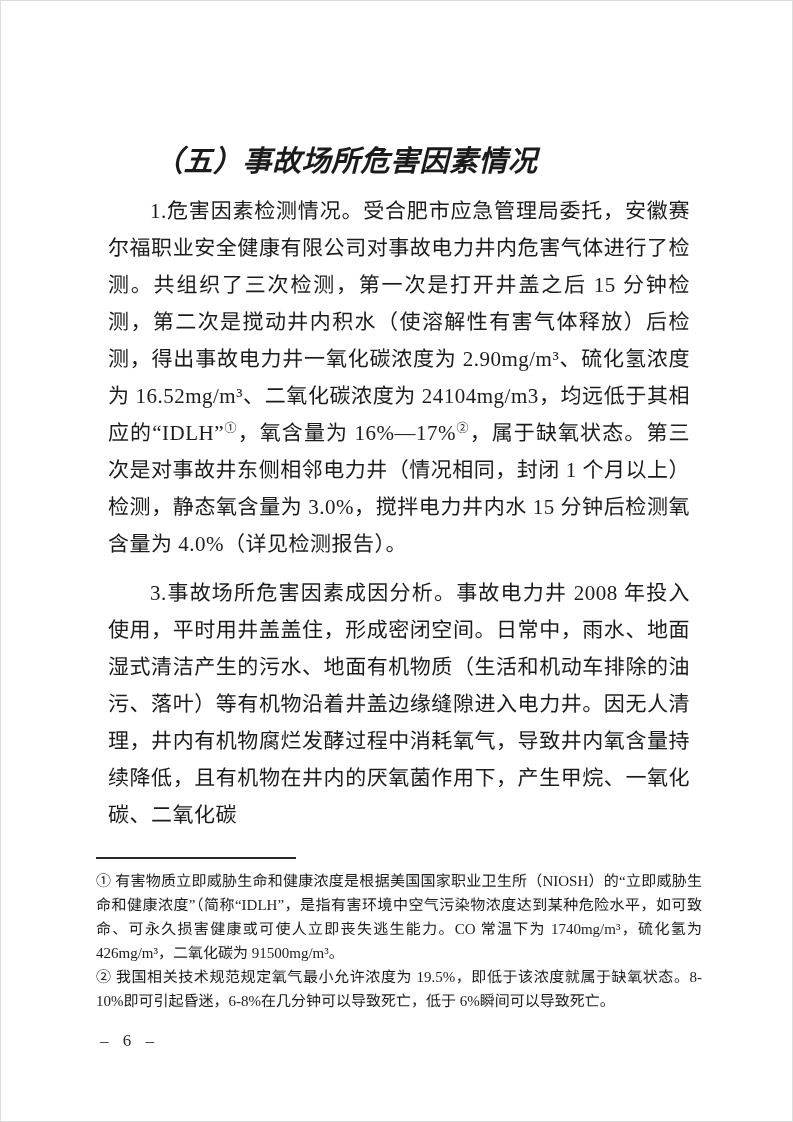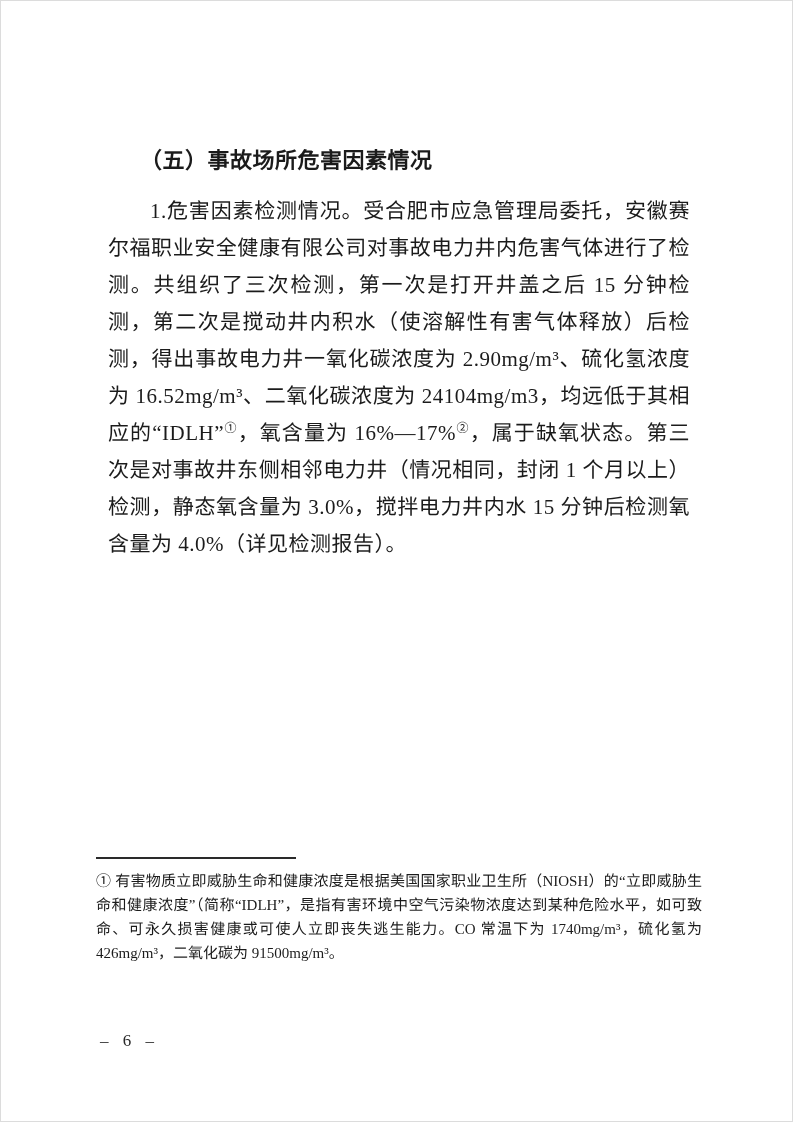--- a/index.html
+++ b/index.html
@@ -18,26 +18,27 @@
     overflow: hidden;
     color: #1b1b1b;
   }
   .content {
     position: absolute;
     top: 140px;
     left: 95px;
     width: 606px;
   }
   .section-heading {
-    font-size: 22px;
+    font-size: 29px;
     line-height: 40px;
     font-weight: 700;
     margin: 0;
     text-indent: 2em;
     letter-spacing: 0.5px;
+    font-style: italic;
   }
   .body-para {
     font-size: 21px;
     line-height: 37px;
     margin: 12px;
     text-indent: 2em;
     text-align: justify;
     text-justify: inter-character;
     letter-spacing: 0.5px;
   }
@@ -78,21 +79,23 @@
 <body>
 
 <div class="page">
   <div class="content">
 
     <h2 class="section-heading">（五）事故场所危害因素情况</h2>
 
     <p class="body-para"><span>1.危害因素检测情况。受合肥市应急管理局委托，安徽赛尔福职业安全健康有限公司对事故电力井内危害气体进行了检测。共组织了三次检测，第一次是打开井盖之后 15 分钟检测，第二次是搅动井内积水（使溶解性有害气体释放）后检测，得出事故电力井一氧化碳浓度为 2.90mg/m³、硫化氢浓度为 16.52mg/m³、二氧化碳浓度为 24104mg/m3，均远低于其相应的“IDLH”</span><sup class="fn-ref">①</sup><span>，氧含量为 16%—17%</span><sup class="fn-ref">②</sup><span>，属于缺氧状态。第三次是对事故井东侧相邻电力井（情况相同，封闭 1 个月以上）检测，静态氧含量为 3.0%，搅拌电力井内水 15 分钟后检测氧含量为 4.0%（详见检测报告）。</span></p>
 
 
+    <p class="body-para">3.事故场所危害因素成因分析。事故电力井 2008 年投入使用，平时用井盖盖住，形成密闭空间。日常中，雨水、地面湿式清洁产生的污水、地面有机物质（生活和机动车排除的油污、落叶）等有机物沿着井盖边缘缝隙进入电力井。因无人清理，井内有机物腐烂发酵过程中消耗氧气，导致井内氧含量持续降低，且有机物在井内的厌氧菌作用下，产生甲烷、一氧化碳、二氧化碳</p>
   </div>
 
   <div class="footnote-area">
     <div class="footnote-rule"></div>
     <p class="footnote">① 有害物质立即威胁生命和健康浓度是根据美国国家职业卫生所（NIOSH）的“立即威胁生命和健康浓度”（简称“IDLH”，是指有害环境中空气污染物浓度达到某种危险水平，如可致命、可永久损害健康或可使人立即丧失逃生能力。CO 常温下为 1740mg/m³，硫化氢为 426mg/m³，二氧化碳为 91500mg/m³。</p>
+    <p class="footnote">② 我国相关技术规范规定氧气最小允许浓度为 19.5%，即低于该浓度就属于缺氧状态。8-10%即可引起昏迷，6-8%在几分钟可以导致死亡，低于 6%瞬间可以导致死亡。</p>
   </div>
 
   <div class="page-number">– 6 –</div>
 </div>
 
 </body></html>

